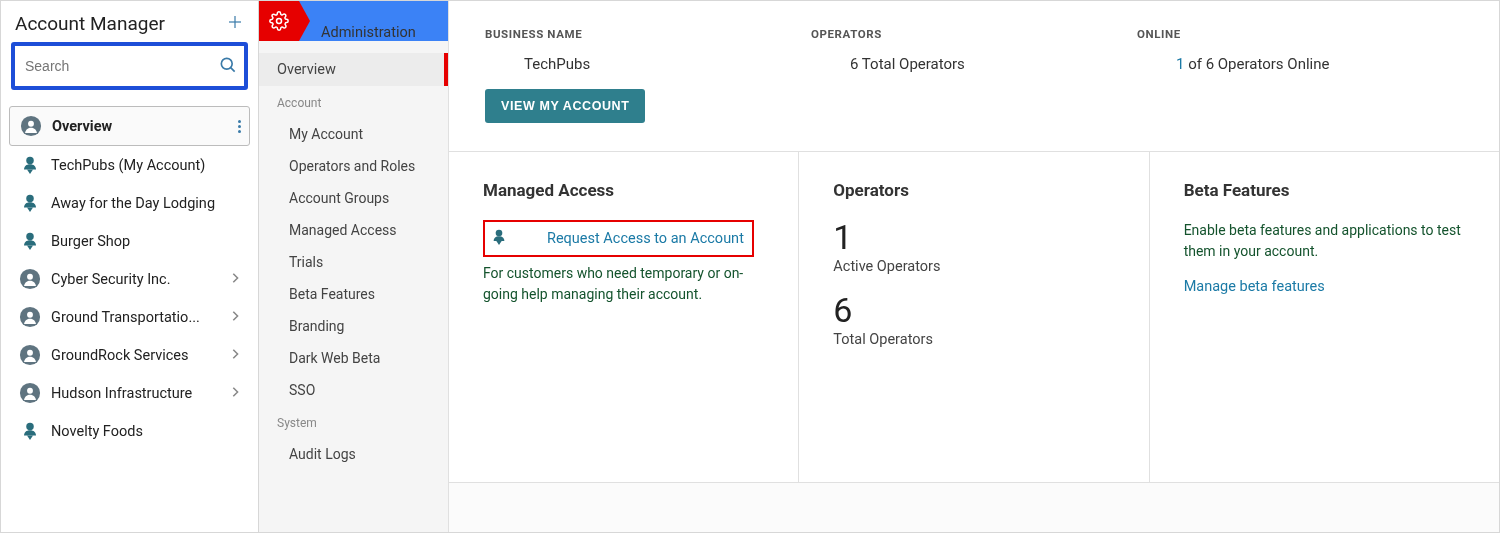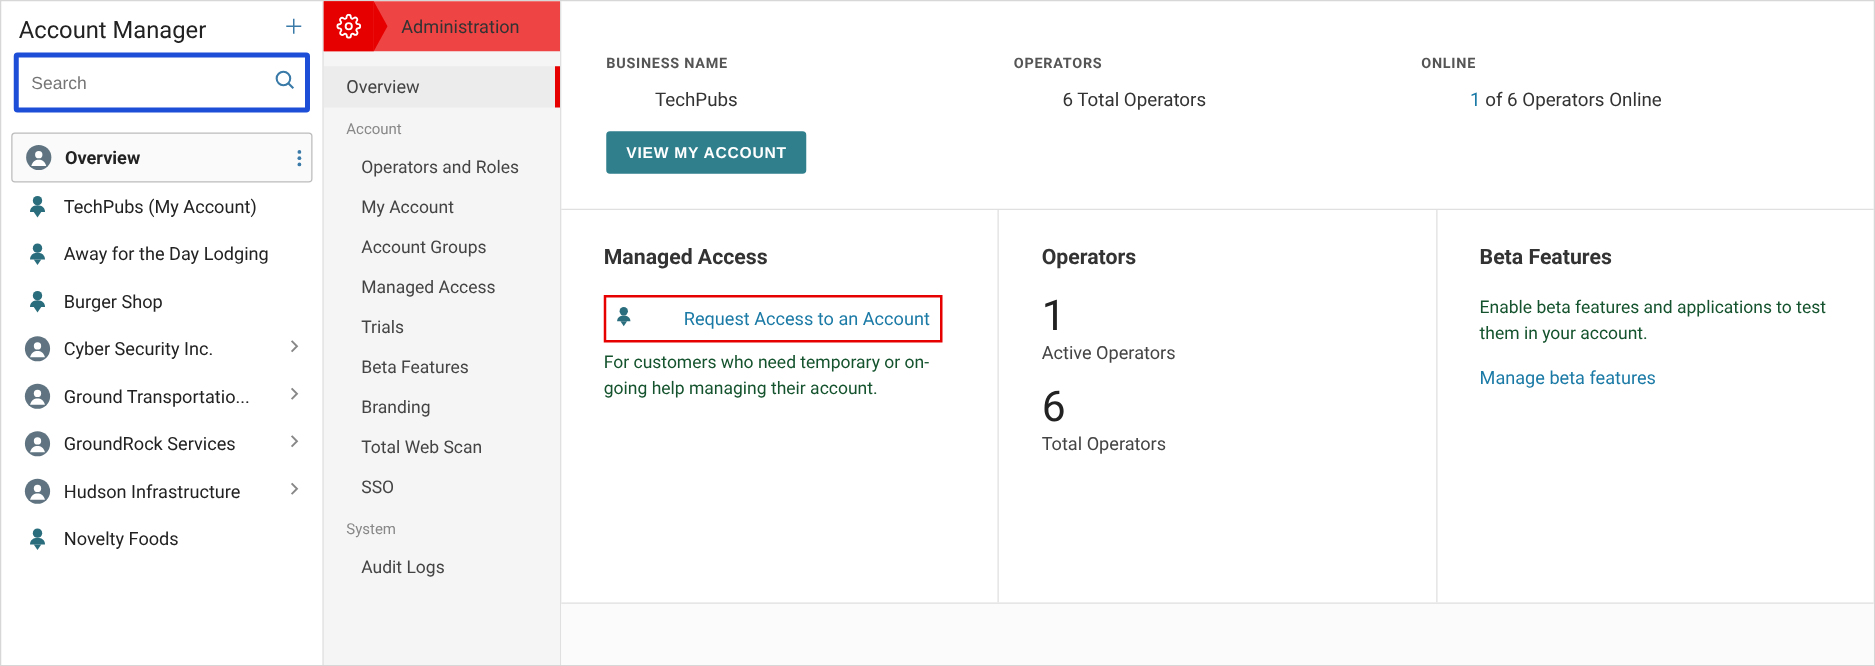--- a/index.html
+++ b/index.html
@@ -20,32 +20,32 @@
   .acct-item.selected { border: 1px solid #bcbcbc; background: #fafafa; font-weight: 700; }
   .acct-item.selected .acct-label { font-weight: 700; }
   .acct-icon { width: 22px; height: 22px; margin-right: 10px; flex-shrink: 0; display: flex; align-items: center; justify-content: center; }
   .acct-label { flex: 1; white-space: nowrap; overflow: hidden; text-overflow: ellipsis; font-size: 14.5px; color: #222; }
   .chevron { color: #888; margin-left: 4px; }
   .kebab { position: absolute; right: 8px; color: #3a7aa8; display: flex; flex-direction: column; gap: 2px; align-items: center; }
   .kebab span { width: 3px; height: 3px; border-radius: 50%; background: #3a7aa8; }
   
   
   .sidebar-mid { width: 190px; background: #f5f5f5; border-right: 1px solid #e0e0e0; display: flex; flex-direction: column; }
-  .admin-header { display: flex; align-items: center; height: 40px; background: #ef4444; }
+  .admin-header { display: flex; align-items: flex-end; height: 40px; background: #3b82f6; }
   .admin-gear { width: 40px; height: 40px; background: #e60000; display: flex; align-items: center; justify-content: center; position: relative; }
   .admin-gear::after { content: ""; position: absolute; right: -11px; top: 0; width: 0; height: 0; border-top: 20px solid transparent; border-bottom: 20px solid transparent; border-left: 11px solid #e60000; }
   .admin-title { margin-left: 22px; font-size: 14.5px; color: #333; }
   .nav-section { padding: 12px 0 4px 0; }
   .nav-heading { padding: 10px 18px 8px 18px; color: #888; font-size: 12px; }
   .nav-item { padding: 8px 18px 8px 30px; font-size: 14px; color: #444; cursor: pointer; }
   .nav-item.active { background: #ececec; border-right: 4px solid #e60000; padding-left: 18px; font-size: 14.5px; }
   
   
   .main { flex: 1; display: flex; flex-direction: column; }
-  .top-row { display: flex; padding: 42px 36px 28px 36px; border-bottom: 1px solid #e0e0e0; }
+  .top-row { display: flex; padding: 26px 36px 28px 36px; border-bottom: 1px solid #e0e0e0; }
   .top-col { flex: 1; }
   .top-label { font-size: 11.5px; font-weight: 700; letter-spacing: 0.6px; color: #555; margin-bottom: 14px; }
   .top-value { font-size: 15px; color: #333; margin-left: 39px; }
   .link-num { color: #1b7aa6; }
   .view-btn { background: #2f7f8d; color: #fff; border: none; padding: 10px 16px; font-weight: 700; font-size: 12.5px; letter-spacing: 0.6px; border-radius: 3px; cursor: pointer; margin-top: 16px; }
   
   .cards-row { display: flex; flex: 1; }
   .card { flex: 1; padding: 28px 34px; border-right: 1px solid #e0e0e0; }
   .card:last-child { border-right: none; }
   .card-title { font-size: 17px; font-weight: 700; color: #333; margin-bottom: 20px; }
@@ -202,28 +202,28 @@
         <svg width="20" height="20" viewBox="0 0 24 24" fill="none" stroke="#fff" stroke-width="1.8">
             <circle cx="12" cy="12" r="3"></circle>
             <path d="M19.4 15a1.65 1.65 0 0 0 .33 1.82l.06.06a2 2 0 1 1-2.83 2.83l-.06-.06a1.65 1.65 0 0 0-1.82-.33 1.65 1.65 0 0 0-1 1.51V21a2 2 0 1 1-4 0v-.09a1.65 1.65 0 0 0-1-1.51 1.65 1.65 0 0 0-1.82.33l-.06.06a2 2 0 1 1-2.83-2.83l.06-.06a1.65 1.65 0 0 0 .33-1.82 1.65 1.65 0 0 0-1.51-1H3a2 2 0 1 1 0-4h.09a1.65 1.65 0 0 0 1.51-1 1.65 1.65 0 0 0-.33-1.82l-.06-.06a2 2 0 1 1 2.83-2.83l.06.06a1.65 1.65 0 0 0 1.82.33h0a1.65 1.65 0 0 0 1-1.51V3a2 2 0 1 1 4 0v.09a1.65 1.65 0 0 0 1 1.51h0a1.65 1.65 0 0 0 1.82-.33l.06-.06a2 2 0 1 1 2.83 2.83l-.06.06a1.65 1.65 0 0 0-.33 1.82v0a1.65 1.65 0 0 0 1.51 1H21a2 2 0 1 1 0 4h-.09a1.65 1.65 0 0 0-1.51 1z"></path>
           </svg>
       </div>
       <div class="admin-title">Administration</div>
     </div>
     <div class="nav-section" id="mid-nav-list">
         <div class="nav-item active">Overview</div>
         <div class="nav-heading">Account</div>
+        <div class="nav-item">My Account</div>
         <div class="nav-item">Operators and Roles</div>
-        <div class="nav-item">My Account</div>
         <div class="nav-item">Account Groups</div>
         <div class="nav-item">Managed Access</div>
         <div class="nav-item">Trials</div>
         <div class="nav-item">Beta Features</div>
         <div class="nav-item">Branding</div>
-        <div class="nav-item">Total Web Scan</div>
+        <div class="nav-item">Dark Web Beta</div>
         <div class="nav-item">SSO</div>
         <div class="nav-heading">System</div>
         <div class="nav-item">Audit Logs</div>
       </div>
   </div>
 
   <div class="main">
     <div class="top-row">
       <div class="top-col">
         <div class="top-label">BUSINESS NAME</div>

